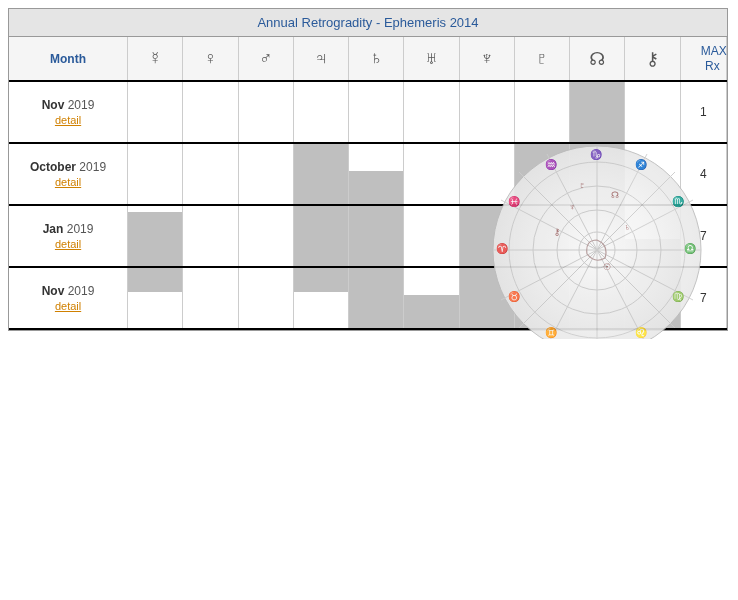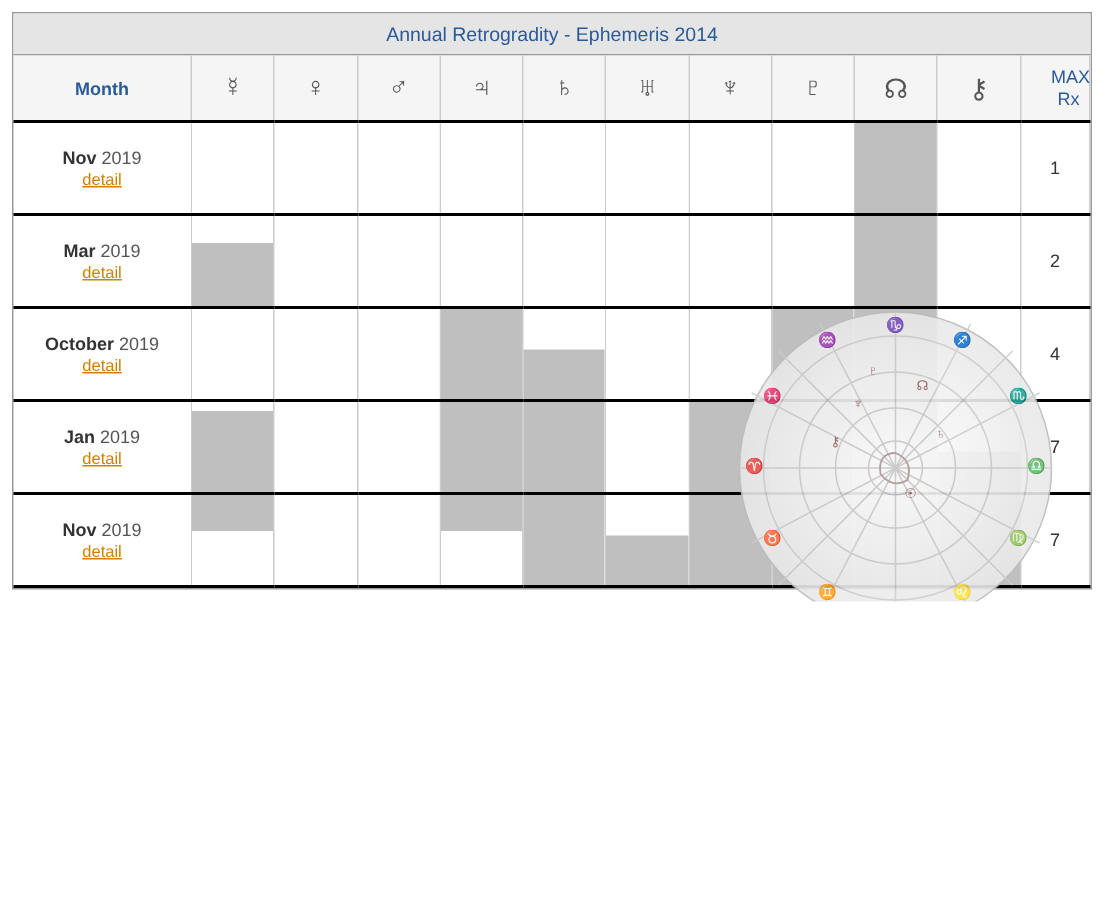--- a/index.html
+++ b/index.html
@@ -144,42 +144,20 @@
         <td></td>
         <td></td>
         <td></td>
         <td>
             <div class="fill fill-full"></div>
           </td>
         <td></td>
         <td class="max-cell">1</td>
       </tr>
 
-      <tr>
-        <td class="month-cell">
-          <span class="month-abbr">Mar</span>
-          <span class="month-year">2019</span>
-          <a class="detail-link">detail</a>
-        </td>
-        <td>
-            <div class="fill fill-bottom-70"></div>
-          </td>
-        <td></td>
-        <td></td>
-        <td></td>
-        <td></td>
-        <td></td>
-        <td></td>
-        <td></td>
-        <td>
-            <div class="fill fill-full"></div>
-          </td>
-        <td></td>
-        <td class="max-cell">2</td>
-      </tr>
 
 
       <tr>
         <td class="month-cell">
           <span class="month-abbr">October</span>
           <span class="month-year">2019</span>
           <a class="detail-link">detail</a>
         </td>
         <td></td>
         <td></td>

